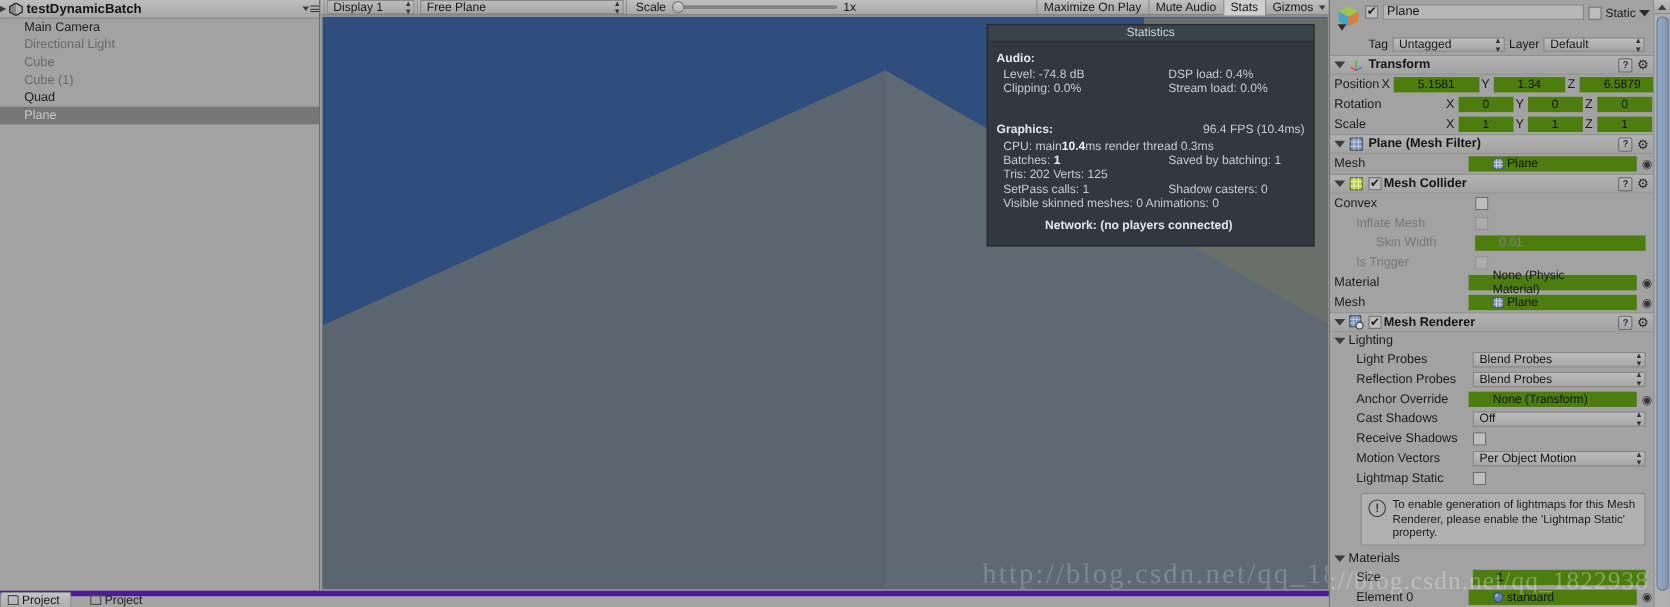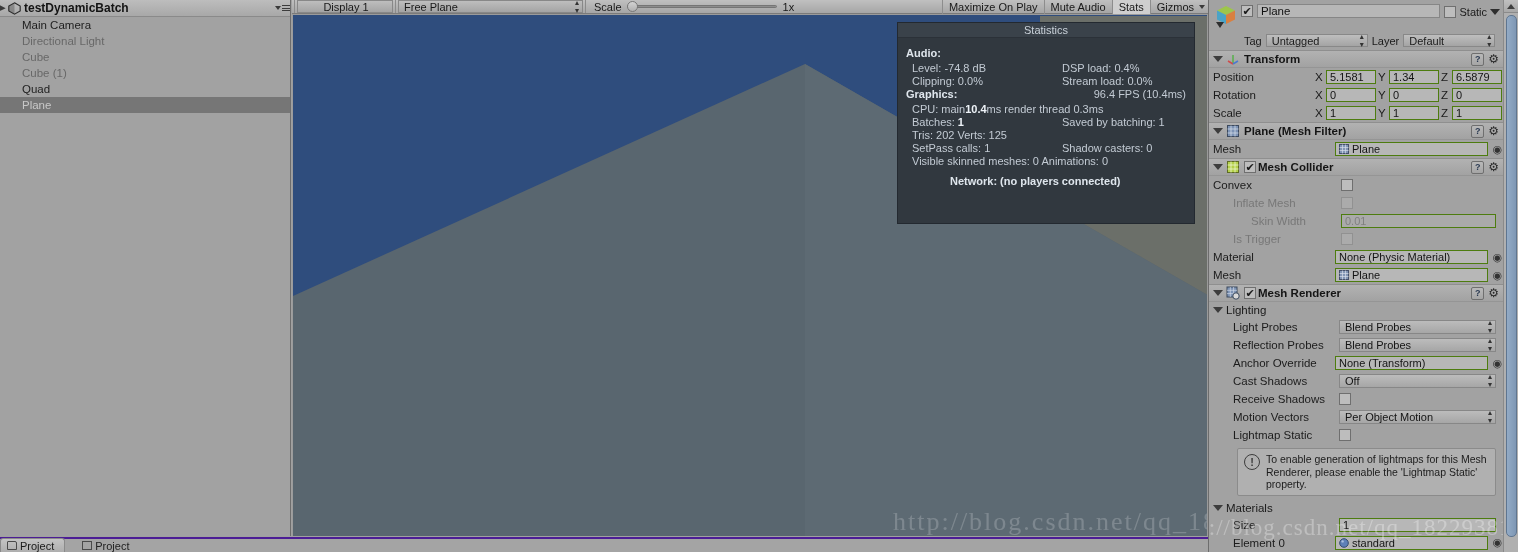--- a/index.html
+++ b/index.html
@@ -71,21 +71,21 @@
     border-bottom: 1px solid #7a7a7a;
     display: flex; align-items: center; font-size: 11px; color: #181818;
   }
   .g-sep { width: 1px; height: 13px; background: #8b8b8b; margin: 0 2px; }
   .popup {
     height: 13px; background: linear-gradient(#bebebe,#a4a4a4);
     border: 1px solid #888; display: flex; align-items: center;
     padding: 0 3px 0 5px; font-size: 11px;
   }
   .popup .updown { margin-left: auto; padding-left: 10px; font-size: 8px; line-height:8px; color:#333; }
-  .g-display { width: 96px; flex-direction: column; }
+  .g-display { width: 80px; }
   .g-aspect { width: 185px; }
   .scale-label { padding: 0 5px 0 6px; }
   .slider-wrap { display: flex; align-items: center; width: 150px; position: relative; }
   .slider-track { height: 3px; width: 100%; background: #8d8d8d;
       border: 1px solid #757575; border-radius: 2px; }
   .slider-knob { position: absolute; left: 0; width: 11px; height: 11px;
       border-radius: 50%; background: linear-gradient(#d3d3d3,#b0b0b0);
       border: 1px solid #787878; }
   .scale-val { padding-left: 6px; font-size: 11px; }
   .g-right { margin-left: auto; display: flex; align-items: stretch; height: 14px; }
@@ -179,22 +179,22 @@
      border: 1px solid #6f6f6f; border-radius: 2px; display:flex;align-items:center;justify-content:center;
      font-size: 9px; font-weight: bold; color:#2b3a52; }
   .gear-ic { font-size: 12px; color: #2a2a2a; line-height: 12px; }
 
   .row { display: flex; align-items: center; height: 18px; padding: 0 2px 0 4px; }
   .row .lbl { font-size: 11.5px; color: #1c1c1c; }
   .row .lbl.indent1 { padding-left: 20px; }
   .row .lbl.indent2 { padding-left: 38px; }
   .row .lbl.dis { color: #787878; }
   .field {
-    height: 14px; background: #b7b7b7; border: 1px solid #4d7c0f;
-    font-size: 11px; line-height: 12px; padding: 0 3px; color: #141414;
+    height: 14px; background: #b7b7b7; border: 7px solid #4d7c0f;
+    font-size: 11px; line-height: 12px; padding: 0 15px; color: #141414;
     display: flex; align-items: center;
   }
   .field.dis { color: #808080; background: #aaaaaa; }
   .row .field.obj { display:flex; align-items:center; gap:3px; }
   .obj-circle { font-size: 11px; color: #333; margin-left: 4px; }
   .vec { display: flex; align-items: center; flex: 1; gap: 0px; }
   .vec .ax { width: 13px; text-align: left; font-size: 11.5px; padding-left:2px;}
   .vec .field { flex: 1; }
   .mini-ck { width: 12px; height: 12px; background: #bdbdbd; border: 1px solid #6f6f6f; }
   .mini-ck.dis { background: #ababab; border-color: #919191; }
@@ -220,21 +220,21 @@
      background: #b0b0b0; border-left: 1px solid #8a8a8a; }
   #rscroll .up { height: 13px; display:flex;align-items:center;justify-content:center;
      background: linear-gradient(#c0c0c0,#a8a8a8); border-bottom:1px solid #8a8a8a;}
   #rscroll .tri { width:0;height:0;border-left:4px solid transparent;border-right:4px solid transparent;border-bottom:5px solid #3f3f3f;}
   #rscroll .thumb { position:absolute; top: 15px; left: 2px; width: 11px; height: 522px;
      background: linear-gradient(90deg,#93abc6,#7e97b4); border: 1px solid #5e7590; border-radius: 5px;}
 
   
   #bottom {
     position: absolute; left: 0; top: 537px; width: 1208px; height: 15px;
-    background: #a4a4a4; border-top: 2px solid #4c1d95;
+    background: #a4a4a4; border-top: 5px solid #4c1d95;
     display: flex; align-items: flex-end;
   }
   .btab {
     display: flex; align-items: center; gap: 3px;
     height: 14px; padding: 0 10px 0 6px; font-size: 11px; color: #1a1a1a;
     background: linear-gradient(#c4c4c4,#aeaeae);
     border: 1px solid #8a8a8a; border-bottom: none;
     border-radius: 3px 3px 0 0;
   }
   .btab.inactive { background: none; border-color: transparent; color: #222; }
@@ -330,21 +330,21 @@
         <span>Audio:</span>
       </div>
       <div class="st-row">
         <span class="c1">Level: -74.8 dB</span>
         <span class="c2">DSP load: 0.4%</span>
       </div>
       <div class="st-row">
         <span class="c1">Clipping: 0.0%</span>
         <span class="c2">Stream load: 0.0%</span>
       </div>
-      <div class="st-h" style="margin-top:0">
+      <div class="st-h" style="margin-top:24px">
         <span>Graphics:</span>
         <span class="rightval">96.4 FPS (10.4ms)</span>
       </div>
       <div class="st-row">
         <span>CPU: main </span>
           <b>10.4</b>
           <span>ms  render thread 0.3ms</span>
       </div>
       <div class="st-row">
         <span class="c1"><span>Batches: </span><b>1</b></span>

